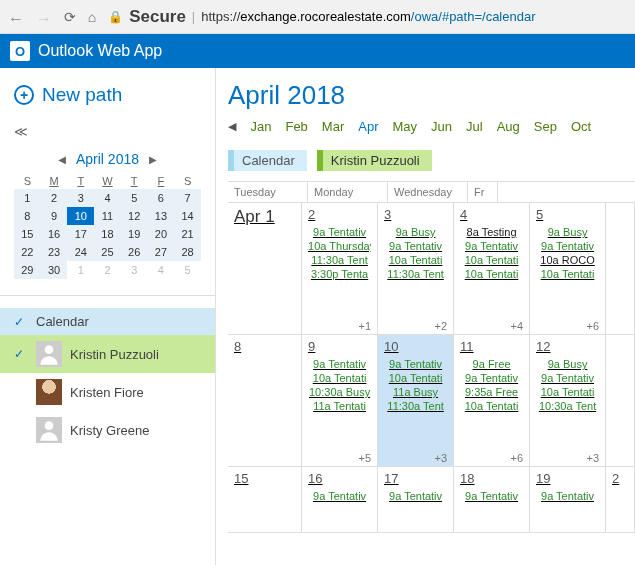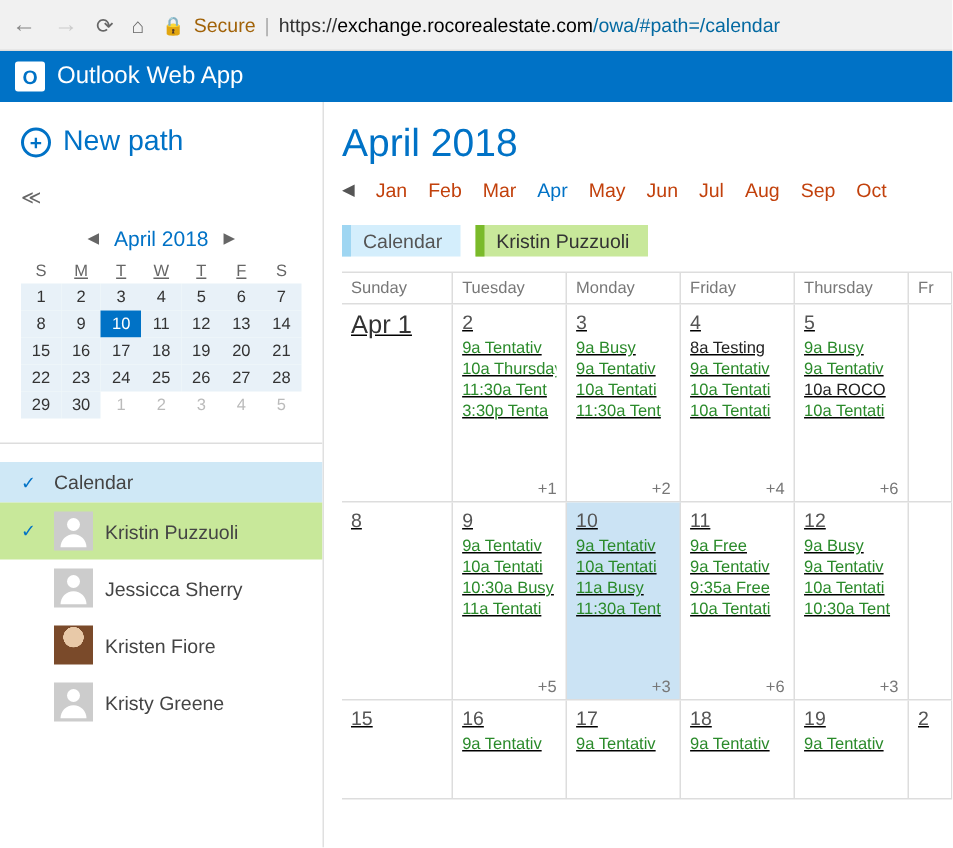--- a/index.html
+++ b/index.html
@@ -6,21 +6,21 @@
 body { width: 635px; height: 565px; overflow: hidden; background: #fff; }
 
 
 .browser-bar { height: 34px; background: #f1f1f1; display: flex; align-items: center; padding: 0 8px; gap: 12px; border-bottom: 1px solid #ddd; }
 .nav-arrow { color: #888; font-size: 16px; cursor: pointer; }
 .nav-arrow.fwd { color: #ccc; }
 .reload-ic { color: #666; font-size: 14px; }
 .home-ic { color: #666; font-size: 14px; }
 .url-area { flex: 1; display: flex; align-items: center; gap: 6px; font-size: 13px; }
 .lock { color: #0a8a3a; font-size: 12px; }
-.secure-txt { color: #a16207; font-size: 13px; }
+.secure-txt { color: #404040; font-size: 17px; font-weight: bold; }
 .url-divider { color: #aaa; }
 .url-txt { color: #333; }
 .url-host { color: #000; }
 .url-path { color: #0369a1; }
 
 
 .app-header { height: 34px; background: #0072C6; display: flex; align-items: center; padding: 0 10px; color: #fff; }
 .app-logo { width: 20px; height: 20px; background: #fff; color: #0072C6; display: flex; align-items: center; justify-content: center; font-weight: bold; font-size: 13px; border-radius: 2px; margin-right: 8px; }
 .app-name { font-size: 16px; font-weight: 400; }
 
@@ -54,41 +54,41 @@
 .cal-row.sel-green { background: #c8e89a; }
 .avatar { width: 26px; height: 26px; background: #ccc; display: flex; align-items: center; justify-content: center; }
 .avatar svg { width: 26px; height: 26px; }
 .avatar.photo { background: radial-gradient(circle at 50% 30%, #e8c9a8 30%, #7a4a2a 31%); border-radius: 0; }
 
 
 .main { flex: 1; padding: 12px 0 0 12px; overflow: hidden; }
 .month-title { color: #0072C6; font-size: 26px; font-weight: 300; margin-bottom: 8px; }
 .month-nav { display: flex; align-items: center; gap: 14px; font-size: 13px; margin-bottom: 16px; }
 .m-arrow { color: #555; font-size: 11px; cursor: pointer; }
-.m-name { color: #c2410c; cursor: pointer; }
+.m-name { color: #4d7c0f; cursor: pointer; }
 .m-name.current { color: #0072C6; }
 
 .tags { display: flex; gap: 10px; margin-bottom: 10px; }
 .tag { font-size: 13px; padding: 3px 12px 3px 8px; }
 .tag.blue { background: #d4eefc; border-left: 6px solid #9fd6f2; color: #555; }
 .tag.green { background: #c8e89a; border-left: 6px solid #7aba2a; color: #333; }
 
 
 .grid { border-top: 1px solid #ddd; }
 .row { display: flex; border-bottom: 1px solid #ddd; }
 .cell { border-right: 1px solid #ddd; overflow: hidden; position: relative; }
 .dow-row .cell { padding: 4px 6px; font-size: 11px; color: #777; }
 .c0 { width: 78px; } .c1 { width: 80px; } .c2 { width: 80px; } .c3 { width: 80px; } .c4 { width: 80px; } .c5 { width: 30px; }
 .week-row { height: 132px; }
 .week-row .cell { padding: 4px 6px; text-decoration: underline; }
 .week-row.short { height: 66px; }
 .daynum { font-size: 13px; color: #555; margin-bottom: 4px; }
 .daynum.big { font-size: 17px; color: #333; }
 .cell.today { background: #cbe3f4; }
-.ev { font-size: 11px; color: #2a8a2a; white-space: nowrap; overflow: hidden; margin-bottom: 2px; }
+.ev { font-size: 11px; color: #2a8a2a; white-space: nowrap; overflow: hidden; margin-bottom: 2px; text-align: center; }
 .ev.black { color: #222; }
 .more { position: absolute; bottom: 2px; right: 6px; font-size: 11px; color: #777; }
 </style>
 </head>
 <body>
 
 <div class="browser-bar">
   <span class="nav-arrow">←</span>
   <span class="nav-arrow fwd">→</span>
   <span class="reload-ic">⟳</span>
@@ -184,30 +184,20 @@
             <span class="avatar">
               <svg viewBox="0 0 24 24">
                 <circle cx="12" cy="8" r="4" fill="#fff"></circle>
                 <path d="M4 22c0-4.4 3.6-8 8-8s8 3.6 8 8" fill="#fff"></path>
               </svg>
             </span>
             <span>Kristin Puzzuoli</span>
           </div>
           <div class="cal-row">
             <span class="check"></span>
-            <span class="avatar">
-              <svg viewBox="0 0 24 24">
-                <circle cx="12" cy="8" r="4" fill="#fff"></circle>
-                <path d="M4 22c0-4.4 3.6-8 8-8s8 3.6 8 8" fill="#fff"></path>
-              </svg>
-            </span>
-            <span>Jessicca Sherry</span>
-          </div>
-          <div class="cal-row">
-            <span class="check"></span>
             <span class="avatar photo"></span>
             <span>Kristen Fiore</span>
           </div>
           <div class="cal-row">
             <span class="check"></span>
             <span class="avatar">
               <svg viewBox="0 0 24 24">
                 <circle cx="12" cy="8" r="4" fill="#fff"></circle>
                 <path d="M4 22c0-4.4 3.6-8 8-8s8 3.6 8 8" fill="#fff"></path>
               </svg>
@@ -224,25 +214,23 @@
       <span class="m-arrow">◀</span>
       <span id="month-list"><span class="m-name" style="margin-right: 14px;">Jan</span><span class="m-name" style="margin-right: 14px;">Feb</span><span class="m-name" style="margin-right: 14px;">Mar</span><span class="m-name current" style="margin-right: 14px;">Apr</span><span class="m-name" style="margin-right: 14px;">May</span><span class="m-name" style="margin-right: 14px;">Jun</span><span class="m-name" style="margin-right: 14px;">Jul</span><span class="m-name" style="margin-right: 14px;">Aug</span><span class="m-name" style="margin-right: 14px;">Sep</span><span class="m-name" style="margin-right: 14px;">Oct</span></span>
     </div>
     <div class="tags" id="tags">
         <div class="tag blue">Calendar</div>
         <div class="tag green">Kristin Puzzuoli</div>
       </div>
 
     <div class="grid">
       <div class="row dow-row" id="dow-row">
-          <div class="cell c0">Sunday</div>
           <div class="cell c2">Tuesday</div>
           <div class="cell c1">Monday</div>
-          <div class="cell c3">Friday</div>
-          <div class="cell c4">Thursday</div>
+          <div class="cell c3">Wednesday</div>
           <div class="cell c5">Fr</div>
         </div>
       <div id="weeks">
           <div class="row week-row">
             <div class="cell c0">
               <div class="daynum big">Apr 1</div>
             </div>
             <div class="cell c1">
               <div class="daynum">2</div>
               <div class="ev">9a Tentativ</div>

